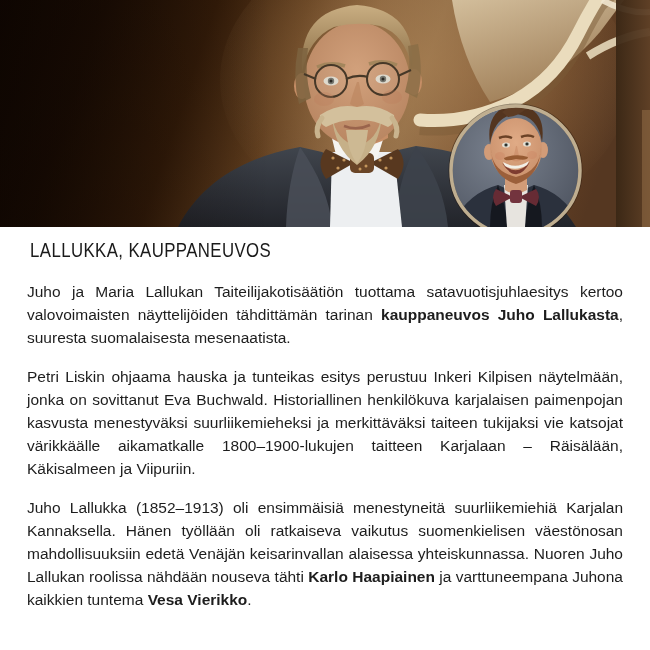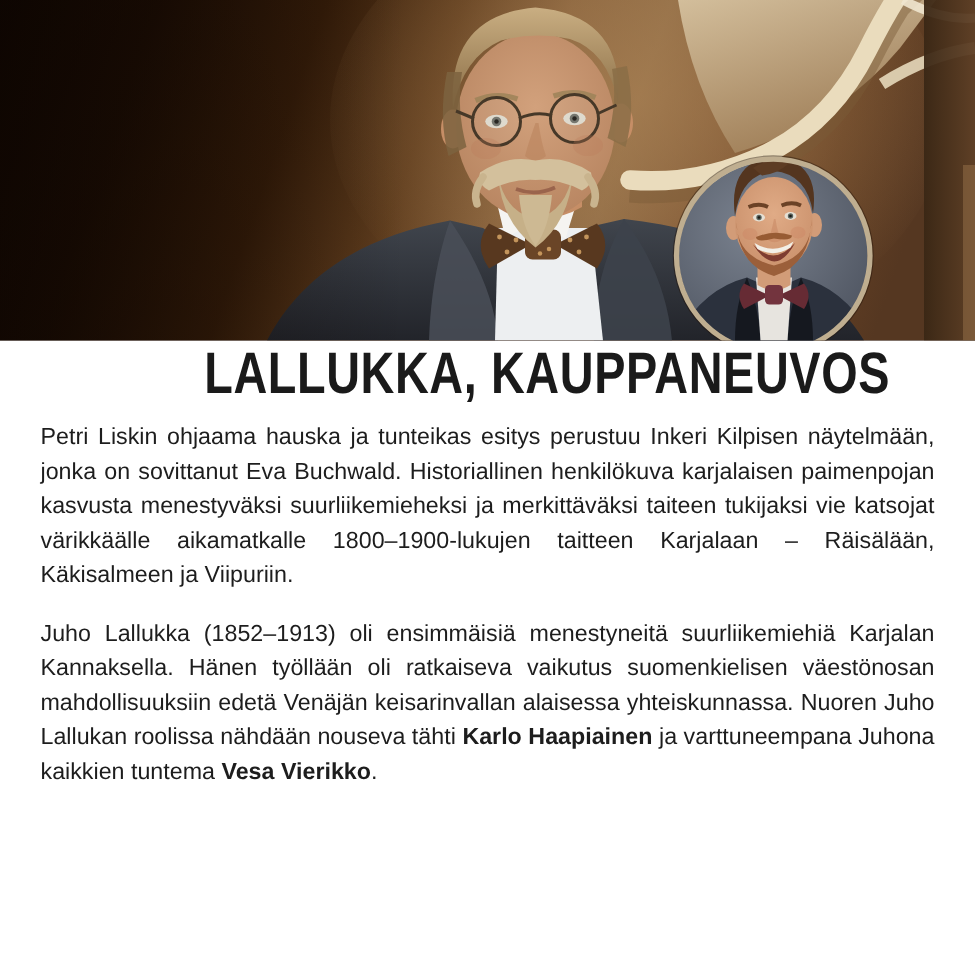--- a/index.html
+++ b/index.html
@@ -5,22 +5,22 @@
   html,body{margin:0;padding:0;}
   body{
     width:650px;height:650px;background:#ffffff;overflow:hidden;
     font-family:"Liberation Sans", sans-serif;color:#1d1d1d;
   }
   .hero{
     position:relative;width:650px;height:227px;overflow:hidden;background:#24120a;
   }
   .hero svg{display:block;}
   .title{
-    margin:7px 0 0 0;text-align:right;font-weight:700;color:#1a1a1a;
-    font-size:39px;line-height:32px;letter-spacing:0.5px;
+    margin:7px 0 0 0;text-align:left;font-weight:400;color:#1a1a1a;
+    font-size:21px;line-height:32px;letter-spacing:0.5px;
   }
   .title .tline{display:block;}
   .title .tscale{display:inline-block;transform:scaleX(0.80);white-space:nowrap;}
   .article{padding:0 27px;margin-top:14px;}
   .article p{
     margin:0 0 16px 0;font-size:15.5px;line-height:23px;
     text-align:justify;color:#1d1d1d;
   }
   .article strong{font-weight:700;}
 </style>
@@ -196,17 +196,18 @@
 
     <rect x="0" y="0" width="270" height="227" fill="url(#leftVig)"></rect>
   </svg>
 </div>
 
 <h1 class="title">
   <span class="tline"><span class="tscale">LALLUKKA, KAUPPANEUVOS</span></span>
 </h1>
 
 <main class="article">
+  <p><span>Juho ja Maria Lallukan Taiteilijakotisäätiön tuottama satavuotisjuhlaesitys kertoo valovoimaisten näyttelijöiden tähdittämän tarinan </span><strong>kauppaneuvos Juho Lallukasta</strong><span>, suuresta suomalaisesta mesenaatista.</span></p>
 
   <p><span>Petri Liskin ohjaama hauska ja tunteikas esitys perustuu Inkeri Kilpisen näytelmään, jonka on sovittanut Eva Buchwald. Historiallinen henkilökuva karjalaisen paimenpojan kasvusta menestyväksi suurliikemieheksi ja merkittäväksi taiteen tukijaksi vie katsojat värikkäälle aikamatkalle 1800–1900-lukujen taitteen Karjalaan – Räisälään, Käkisalmeen ja Viipuriin.</span></p>
 
   <p><span>Juho Lallukka (1852–1913) oli ensimmäisiä menestyneitä suurliikemiehiä Karjalan Kannaksella. Hänen työllään oli ratkaiseva vaikutus suomenkielisen väestönosan mahdollisuuksiin edetä Venäjän keisarinvallan alaisessa yhteiskunnassa. Nuoren Juho Lallukan roolissa nähdään nouseva tähti </span><strong>Karlo Haapiainen</strong><span> ja varttuneempana Juhona kaikkien tuntema </span><strong>Vesa Vierikko</strong><span>.</span></p>
 </main>
 
 </body></html>

